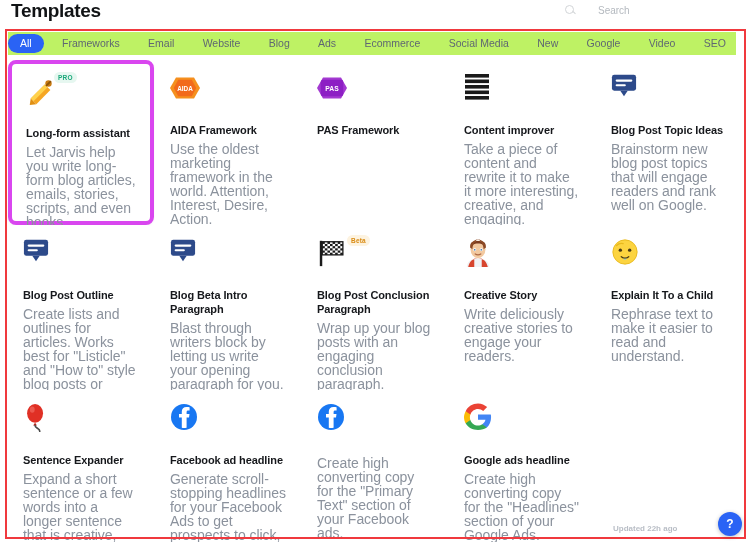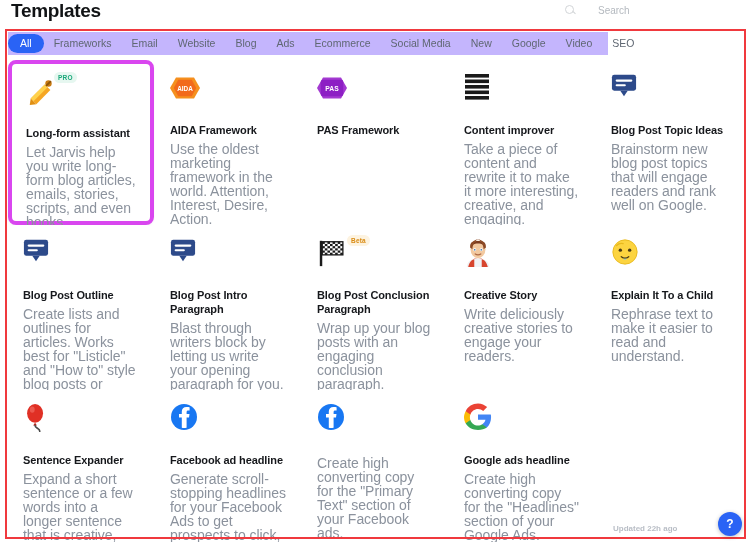--- a/index.html
+++ b/index.html
@@ -90,27 +90,28 @@
     border: 2.5px solid #f0393e;
     pointer-events: none;
     z-index: 30;
   }
 
   
   .tabs-bar {
     position: absolute;
     left: 8px;
     top: 32px;
-    width: 600px;
+    width: 728px;
     height: 23px;
     display: flex;
     align-items: center;
     gap: 0px;
-    background: #c4b5fd;
+    background: #bef264;
     z-index: 5;
+    justify-content: space-between;
   }
   .tab {
     font-size: 10.5px;
     color: #5f6772;
     padding: 3px 10px;
     border-radius: 11px;
     white-space: nowrap;
     cursor: pointer;
     line-height: 13px;
   }
@@ -343,21 +344,21 @@
         <div class="card-icon-wrap">
           <span>
             <svg class="ico" width="26" height="26" viewBox="0 0 28 28">
         <rect x="1" y="2" width="26" height="17" rx="2.5" fill="#2d4a8a"></rect>
         <path d="M10 19 L14 25 L18 19 Z" fill="#2d4a8a"></path>
         <rect x="5" y="7" width="18" height="2.4" rx="1.2" fill="#ffffff"></rect>
         <rect x="5" y="12" width="11" height="2.4" rx="1.2" fill="#ffffff"></rect>
       </svg>
           </span>
         </div>
-        <div class="card-title">Blog Post Intro Paragraph</div>
+        <div class="card-title">Blog Beta Intro Paragraph</div>
         <div class="card-desc">Blast through writers block by letting us write your opening paragraph for you.</div>
       </div>
       <div class="card">
         <div class="card-icon-wrap">
           <span>
             <svg class="ico" width="30" height="30" viewBox="0 0 32 32">
         <rect x="3" y="3" width="2.6" height="27" fill="#1a1a1a"></rect>
         <g>
           <rect x="5.6" y="4" width="22" height="14" fill="#ffffff" stroke="#1a1a1a" stroke-width="1.4"></rect>
           <g fill="#1a1a1a">

